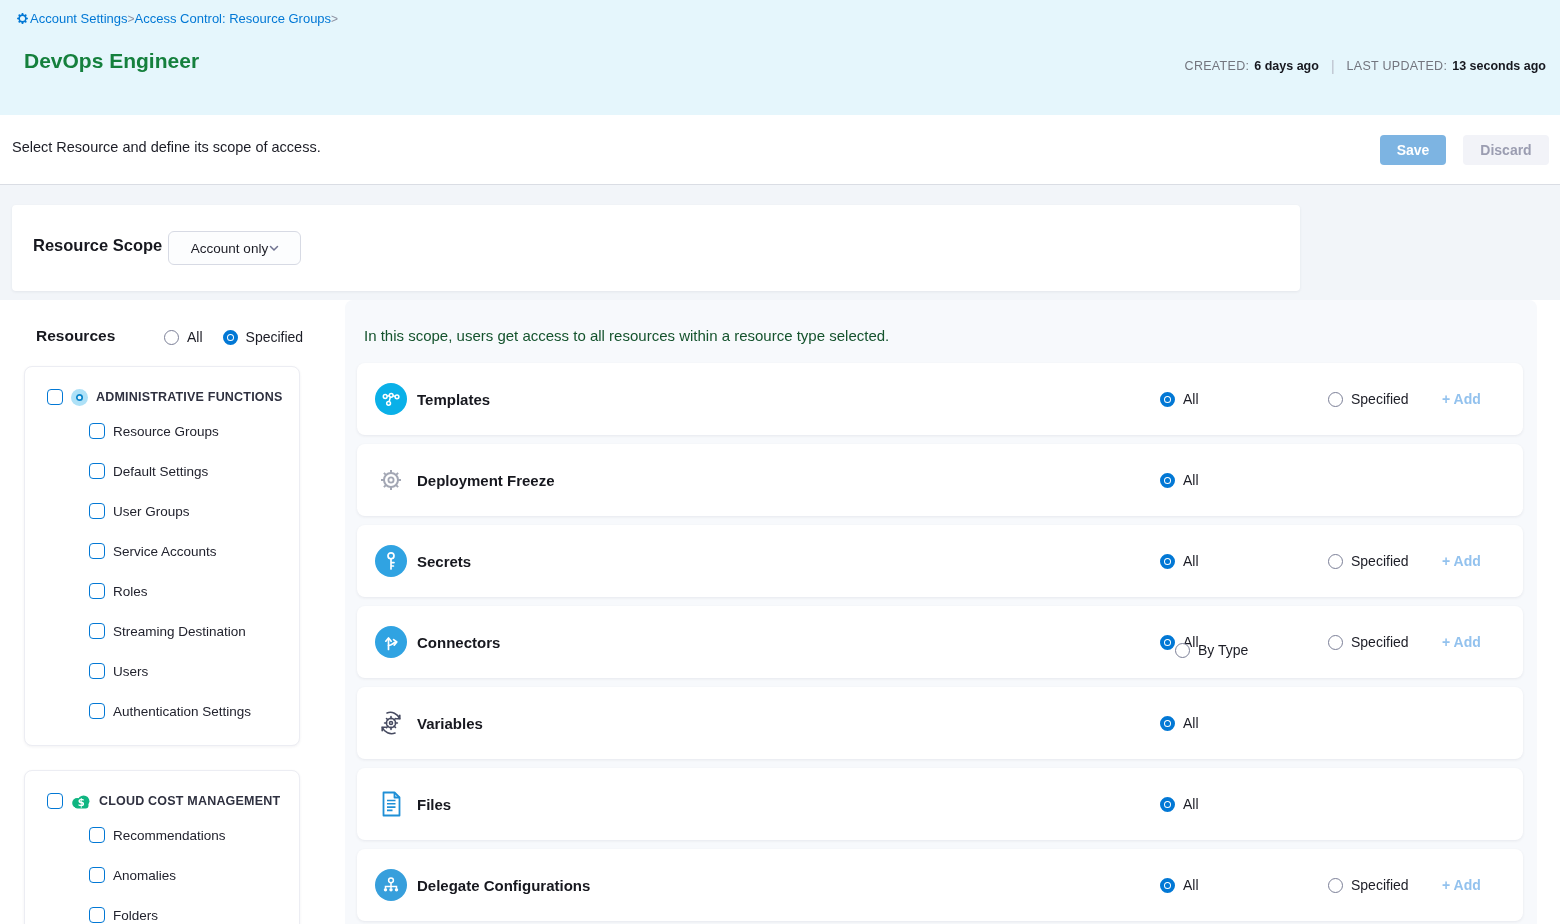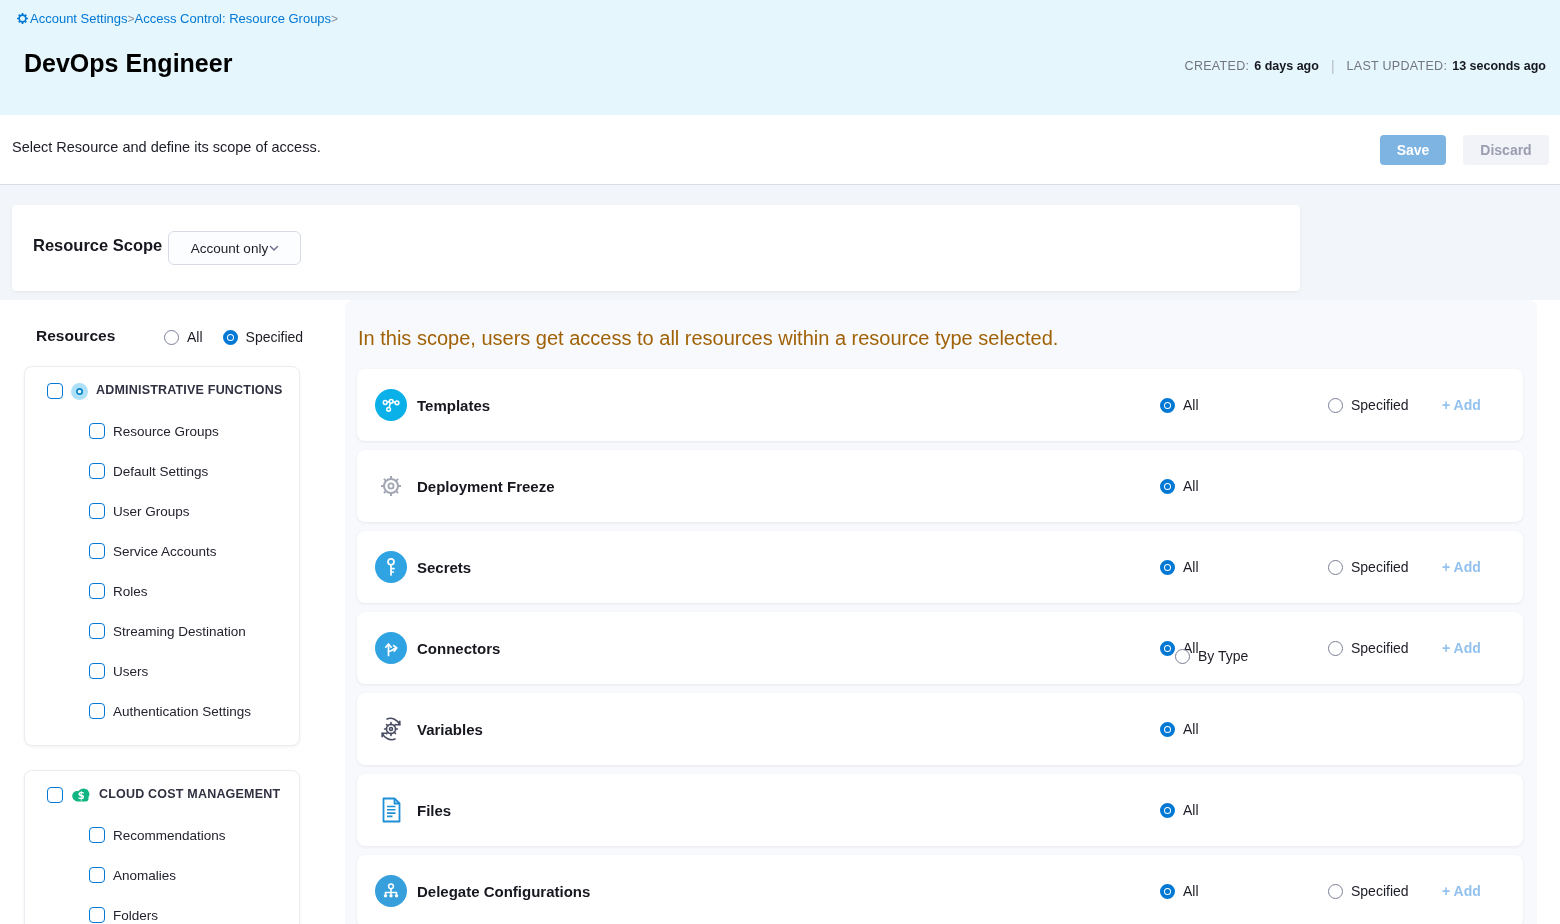--- a/index.html
+++ b/index.html
@@ -7,21 +7,21 @@
   body {
     font-family:"Liberation Sans","DejaVu Sans",sans-serif;
     background:#f2f5f9; color:#1c1d26; position:relative;
   }
   
   .page-header { position:absolute; left:0; top:0; width:1560px; height:115px; background:#e5f6fc; }
   .breadcrumb { position:absolute; left:15px; top:11px; display:flex; align-items:center; font-size:13px; }
   .breadcrumb .crumb { color:#0278d5; font-weight:500; cursor:pointer; }
   .breadcrumb .sep { color:#8c90a0; font-size:12px; }
   .bc-gear { display:flex; align-items:center; }
-  .page-title { position:absolute; left:24px; top:49px; font-size:25px; font-weight:600; color:#000000; }
+  .page-title { position:absolute; left:24px; top:49px; font-size:21px; font-weight:600; color:#15803d; }
   .meta { position:absolute; right:14px; top:58px; display:flex; align-items:center; font-size:12.5px; }
   .meta .mlabel { color:#73757e; letter-spacing:.3px; }
   .meta .mvalue { color:#17181f; font-weight:600; margin-left:5px; }
   .meta .mdivider { color:#b9bdc9; margin:0 12px; font-size:14px; }
   
   .toolbar { position:absolute; left:0; top:115px; width:1560px; height:70px; background:#ffffff; border-bottom:1px solid #dadde4; }
   .toolbar .desc { position:absolute; left:12px; top:24px; font-size:14.5px; color:#1c1d26; }
   .btn { position:absolute; top:20px; height:30px; border:none; border-radius:4px; font-size:14px; font-weight:700; font-family:inherit; cursor:pointer; }
   .btn-save { right:114px; width:66px; background:#7db4e2; color:#ffffff; }
   .btn-discard { right:11px; width:86px; background:#f2f3f8; color:#9b9db1; }
@@ -36,29 +36,29 @@
   .sidebar { position:relative; width:333px; flex:0 0 333px; }
   .sidebar-title { position:absolute; left:36px; top:27px; font-size:15.5px; font-weight:700; color:#17181f; }
   .sidebar-radios { position:absolute; left:164px; top:29px; display:flex; align-items:center; gap:20px; }
   .radio-pair { display:flex; align-items:center; gap:8px; cursor:pointer; }
   .radio-pair .rlabel { font-size:14px; color:#1c1d26; }
   .radio { width:15px; height:15px; border-radius:50%; border:1.5px solid #7b7f97; background:#fff; flex:0 0 15px; cursor:pointer; }
   .radio.selected { border:4px solid #0278d5; position:relative; }
   .radio.selected::after { content:''; position:absolute; inset:1px; border-radius:50%; background:#0278d5; }
   .sidebar-groups { position:absolute; left:24px; top:66px; width:276px; }
   .group-card { background:#fff; border:1px solid #ecedf3; border-radius:8px; box-shadow:0 1px 3px rgba(35,36,60,.06); padding:16px 0 14px 0; margin-bottom:24px; }
-  .group-header { display:flex; align-items:flex-start; padding-left:22px; height:28px; }
+  .group-header { display:flex; align-items:center; padding-left:22px; height:28px; }
   .checkbox { width:16px; height:16px; border:1.6px solid #0278d5; border-radius:4px; background:#fff; flex:0 0 16px; cursor:pointer; }
   .group-icon { margin-left:8px; display:flex; align-items:center; }
   .group-label { margin-left:8px; font-size:12.5px; font-weight:600; color:#2f3140; letter-spacing:.2px; }
   .group-item { display:flex; align-items:center; padding-left:64px; height:40px; }
   .group-item .item-label { margin-left:8px; font-size:13.5px; color:#22232e; }
   
   .main-panel { margin-left:12px; width:1192px; flex:0 0 1192px; background:#f7f9fc; border-radius:8px 8px 0 0; padding:27px 12px 0 12px; }
-  .info-text { font-size:20px; color:#a16207; margin-left:1px; margin-bottom:19px; }
+  .info-text { font-size:15px; color:#14532d; margin-left:7px; margin-bottom:19px; }
   .res-row { position:relative; width:1166px; height:72px; background:#ffffff; border-radius:8px; box-shadow:0 1px 3px rgba(35,36,60,.08); margin-bottom:9px; }
   .row-icon { position:absolute; left:18px; top:20px; width:32px; height:32px; }
   .row-title { position:absolute; left:60px; top:50%; transform:translateY(-50%); font-size:15px; font-weight:600; color:#17181f; }
   .option { position:absolute; top:50%; transform:translateY(-50%); display:flex; align-items:center; gap:8px; }
   .option .olabel { font-size:14px; color:#1c1d26; cursor:pointer; }
   .add-link { position:absolute; top:50%; transform:translateY(-50%); font-size:14px; font-weight:700; color:#93c2ee; cursor:pointer; }
 </style>
 </head>
 <body>
 

